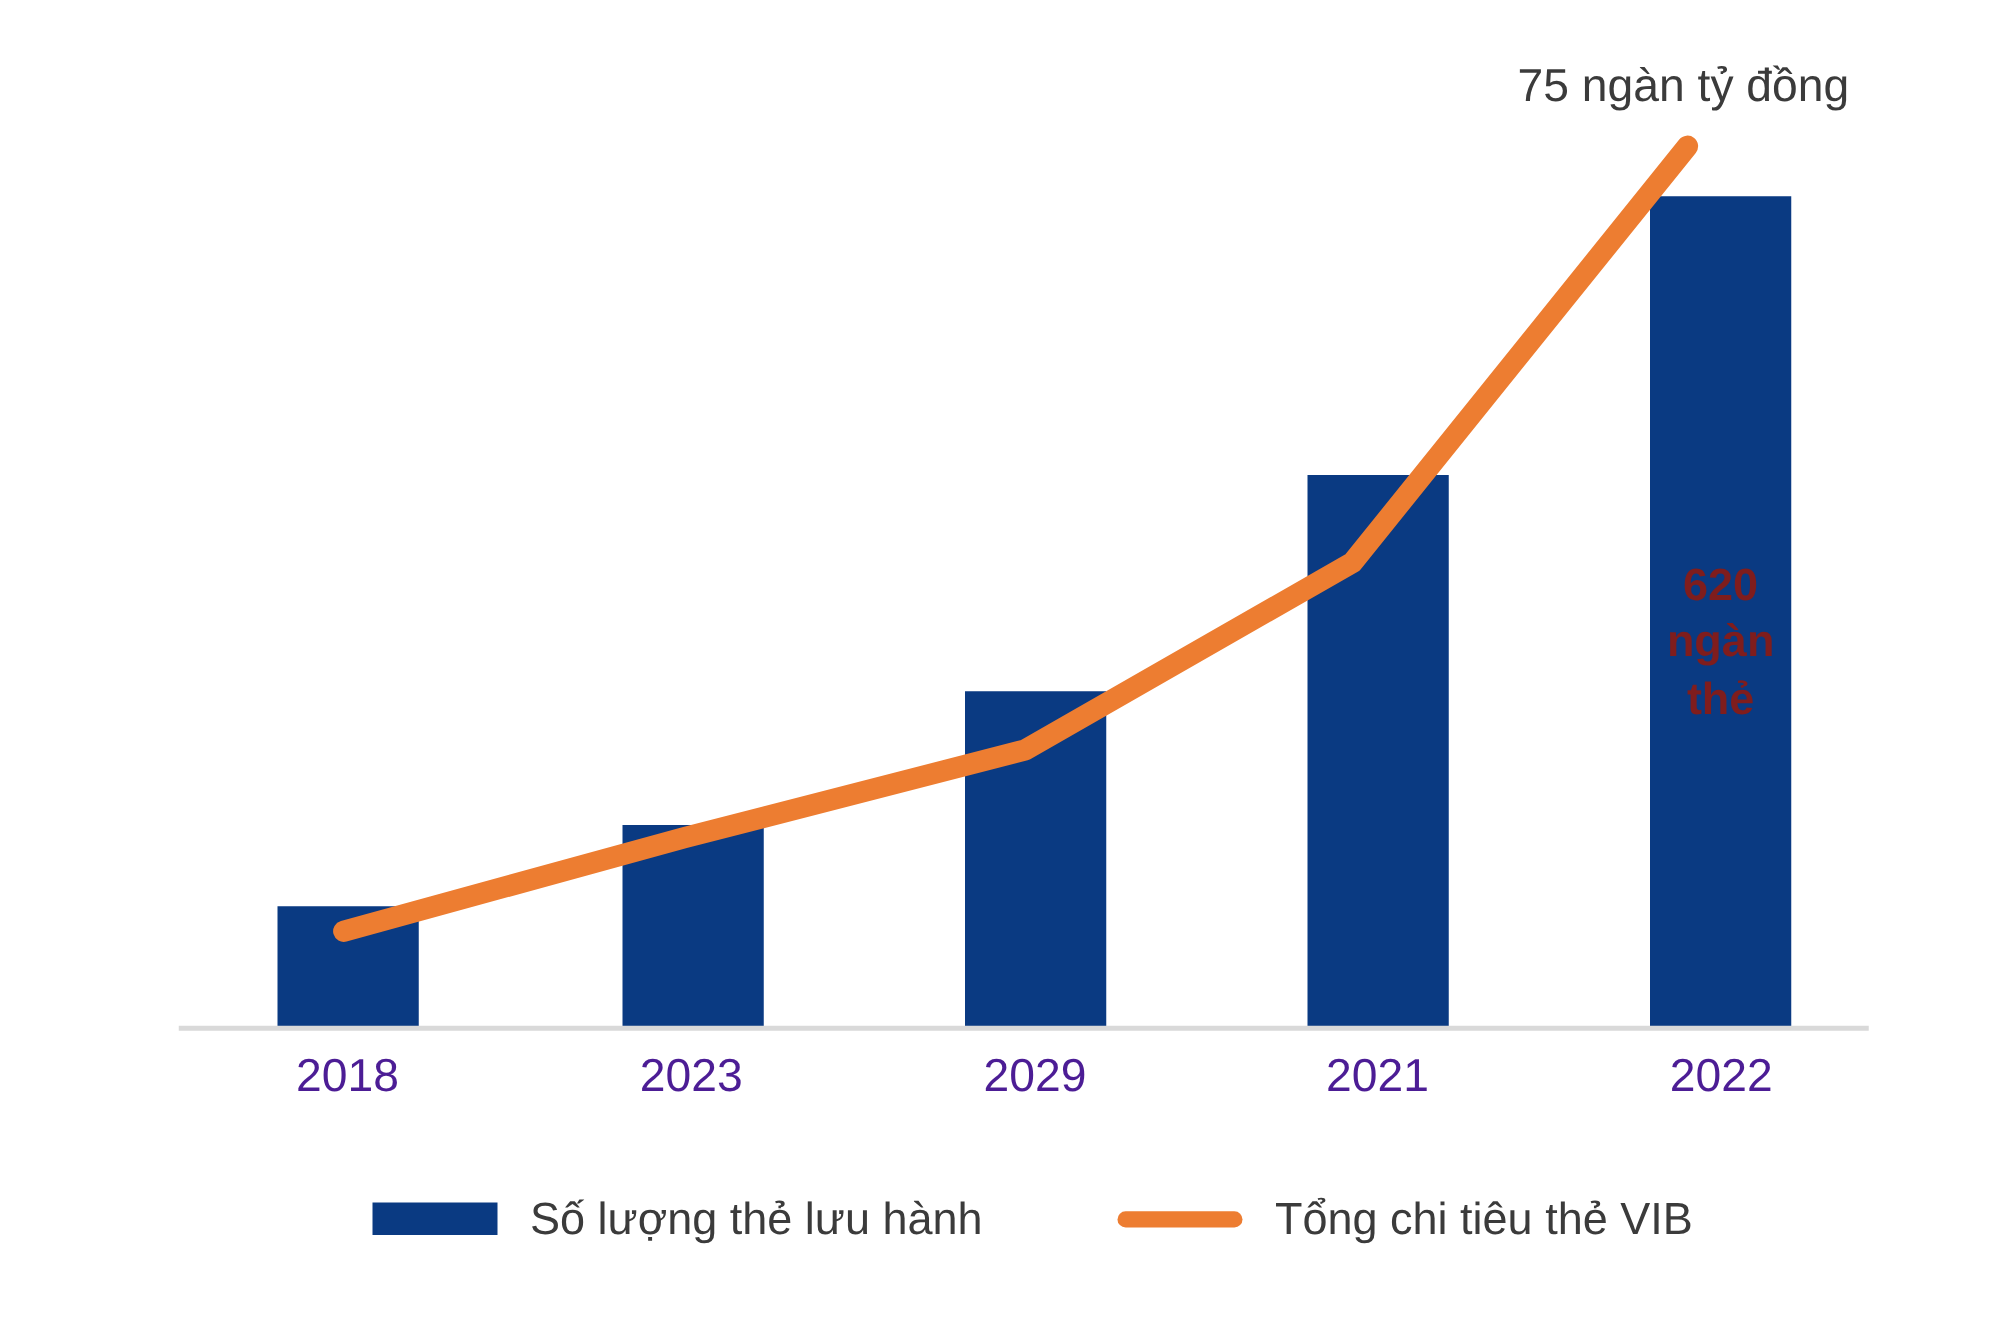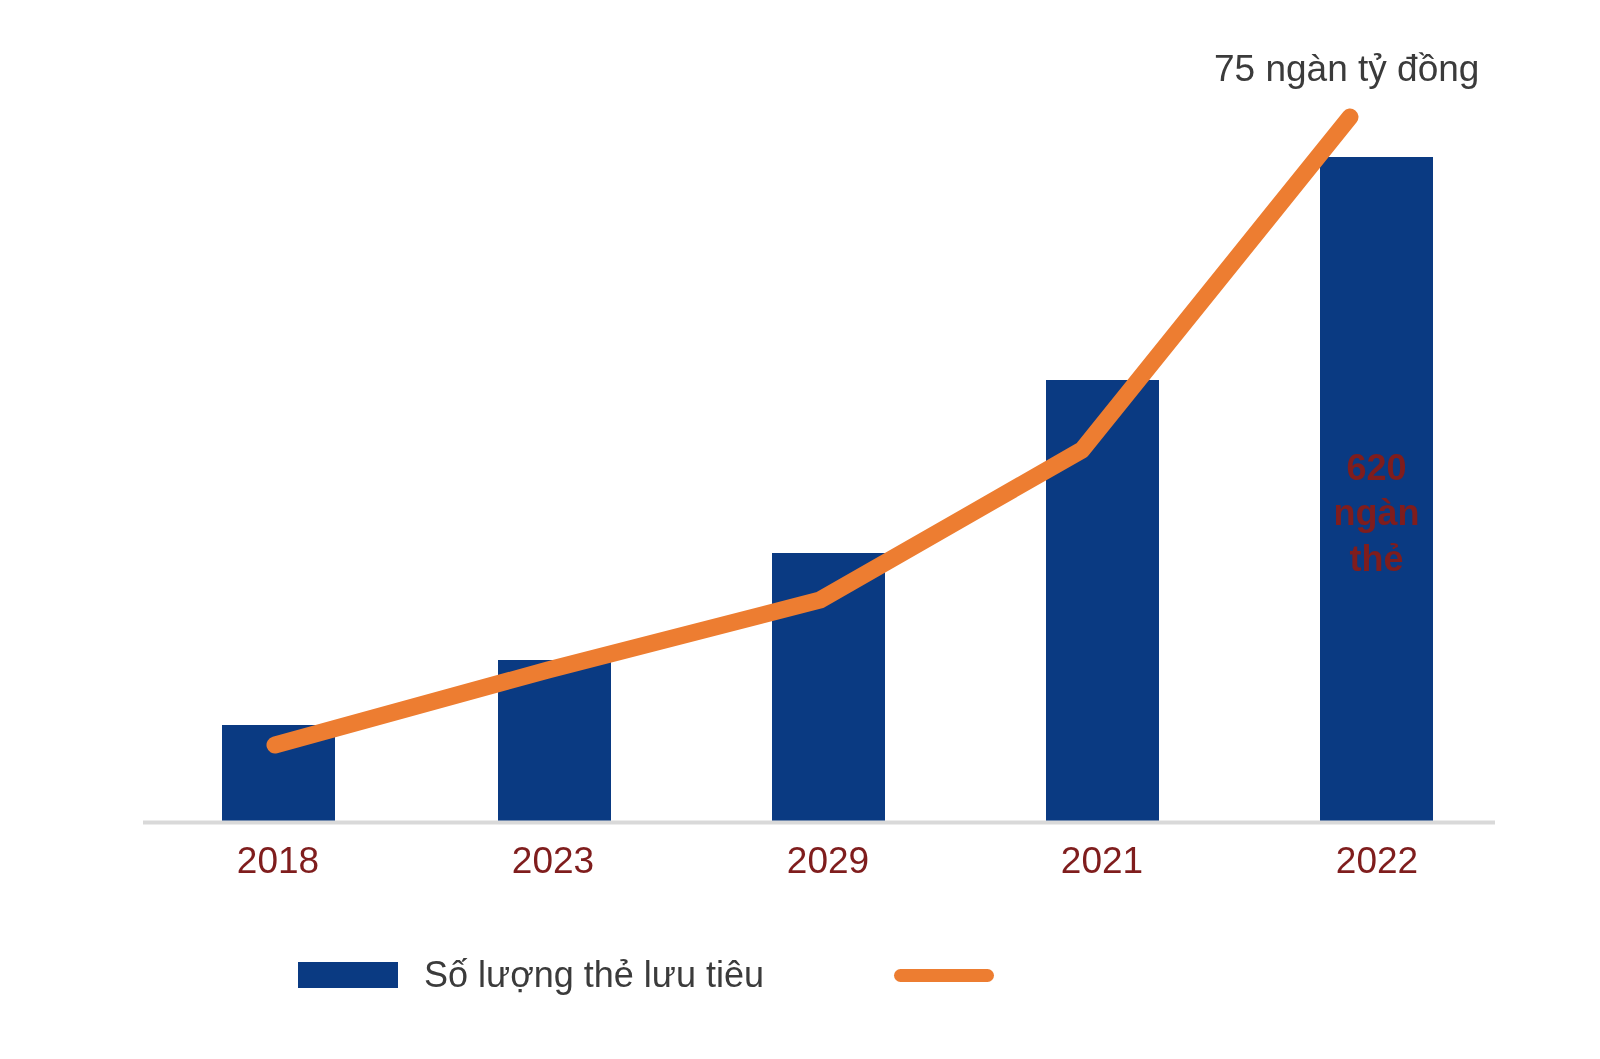--- a/index.html
+++ b/index.html
@@ -53,21 +53,21 @@
     color: #7f1d1d;
     text-align: center;
     line-height: 1.26;
     white-space: pre-line;
   }
   .tick-label {
     position: absolute;
     font-family: "Liberation Sans", sans-serif;
     font-size: 37px;
     font-weight: 400;
-    color: #7f1d1d;
+    color: #4c1d95;
     text-align: center;
     transform: translateX(-50%);
     white-space: nowrap;
   }
   .legend {
     position: absolute;
     left: 0;
     top: 930px;
     width: 1600px;
     height: 80px;
@@ -136,22 +136,23 @@
     <div class="tick-label" style="left:788px; top:840px;">2029</div>
     <div class="tick-label" style="left:1062px; top:840px;">2021</div>
     <div class="tick-label" style="left:1337px; top:840px;">2022</div>
 
   </div>
 
   <div class="legend">
 
     <div class="legend-item" style="left:258px; top:22px;">
       <span class="legend-swatch-bar"></span>
-      <span class="legend-text">Số lượng thẻ lưu tiêu</span>
+      <span class="legend-text">Số lượng thẻ lưu hành</span>
     </div>
 
     <div class="legend-item" style="left:854px; top:22px;">
       <span class="legend-swatch-line"></span>
+      <span class="legend-text">Tổng chi tiêu thẻ VIB</span>
     </div>
 
   </div>
 
 </div>
 
 </body></html>

